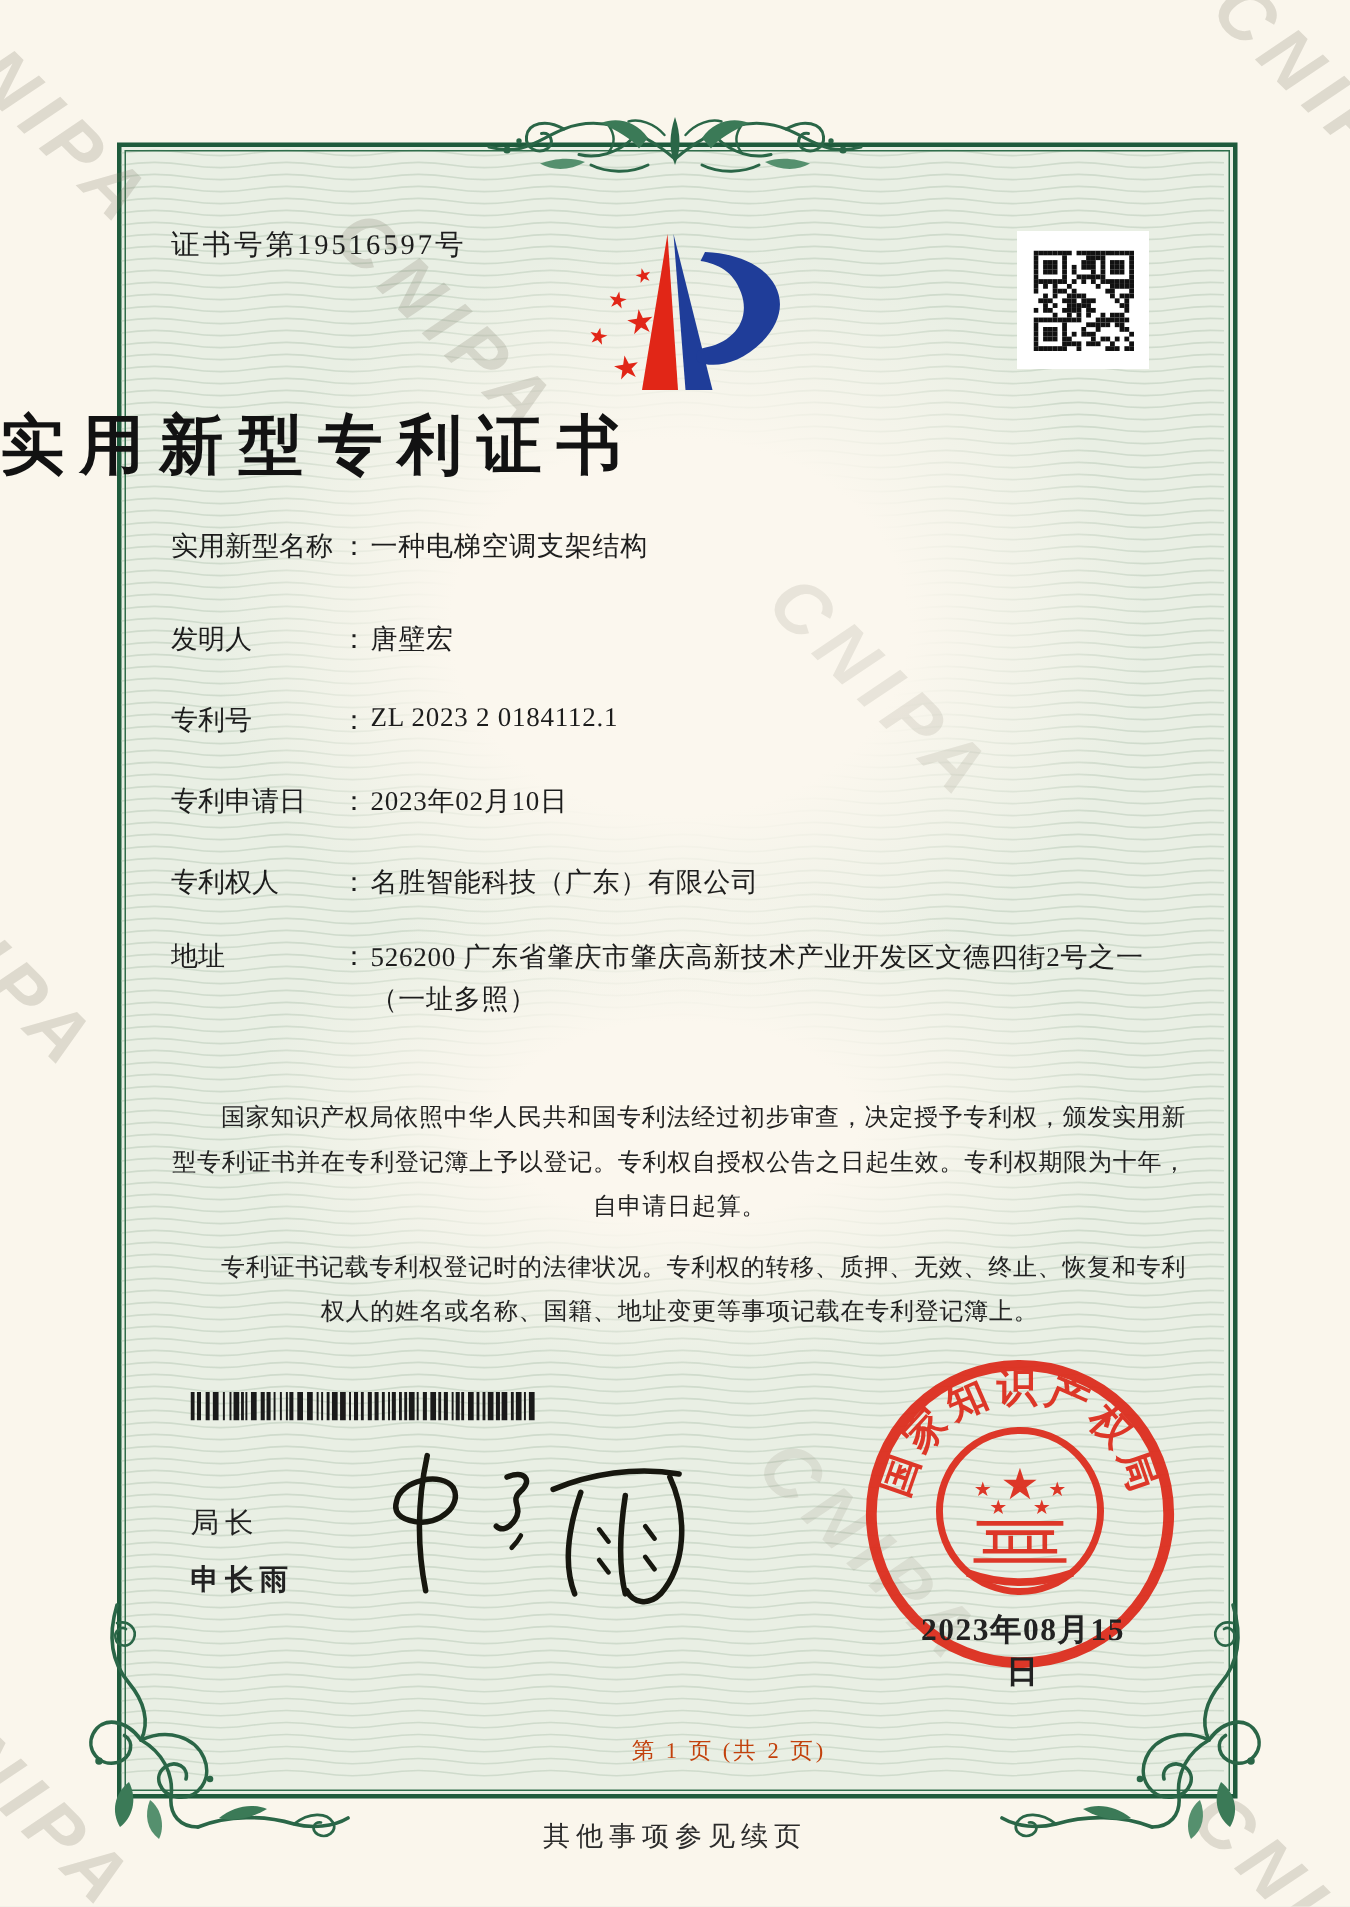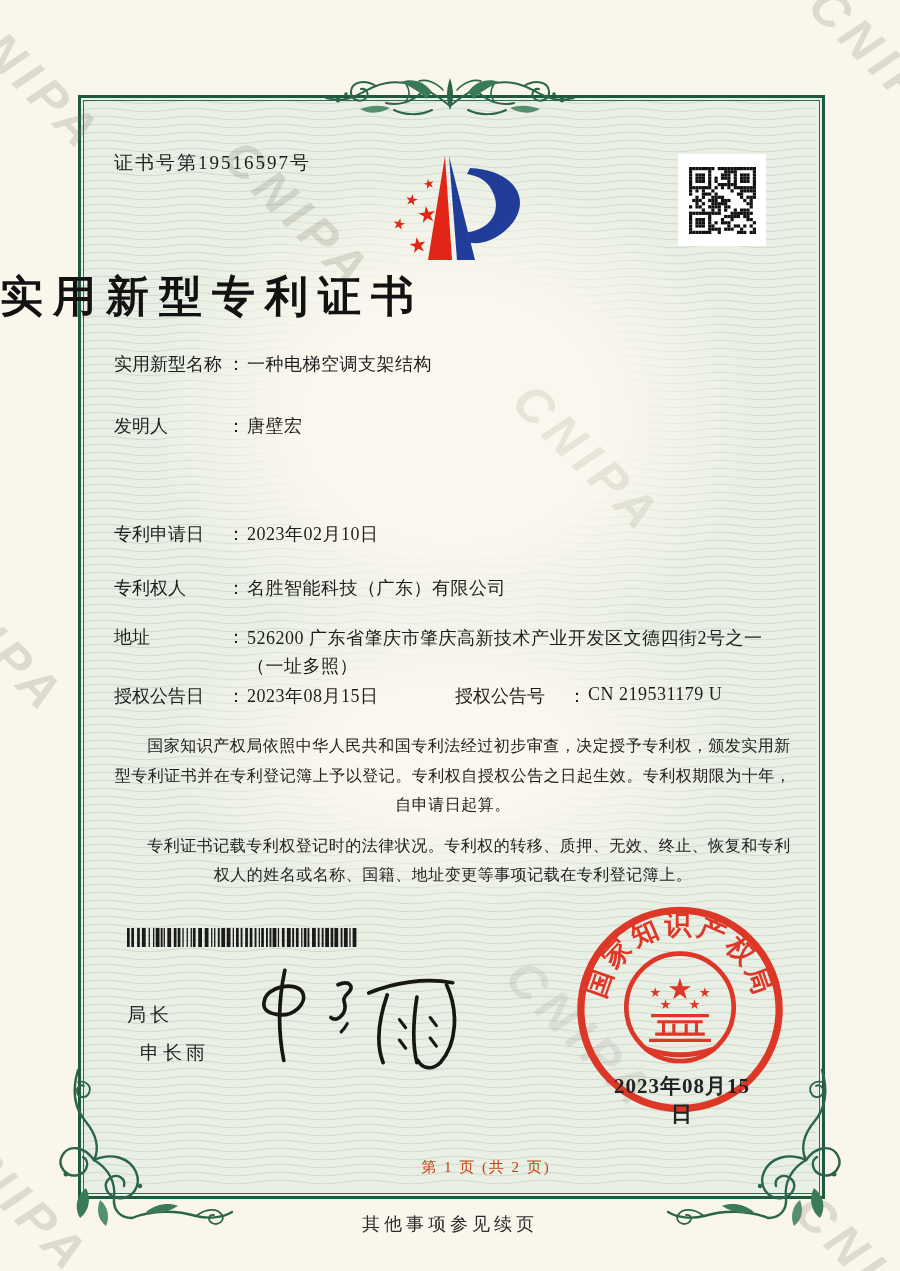--- a/index.html
+++ b/index.html
@@ -51,21 +51,21 @@
     text-align:justify;text-align-last:justify;vertical-align:top;
   }
   .flabel::after{content:"";display:inline-block;width:100%;}
   .fcolon{display:inline-block;width:20px;vertical-align:top;}
   .fvalue{display:inline-block;vertical-align:top;letter-spacing:0.5px;}
   .fvalue-block{width:545px;white-space:normal;line-height:1.55;}
   .grant-no{position:absolute;left:341px;top:0;}
   .paras{position:absolute;left:114px;top:731px;width:678px;}
   .paras p{margin:0 0 11px 0;font-size:16px;line-height:1.85;text-indent:2em;letter-spacing:0.5px;color:#222;text-align:center;}
   .sign-title{left:127px;top:1002px;font-family:"Liberation Sans","DejaVu Sans",sans-serif;font-size:19px;letter-spacing:4px;color:#222;}
-  .sign-name{left:140px;top:1040px;font-family:"Liberation Sans","DejaVu Sans",sans-serif;font-size:19px;letter-spacing:4px;color:#222;}
+  .sign-name{left:127px;top:1040px;font-family:"Liberation Sans","DejaVu Sans",sans-serif;font-size:19px;letter-spacing:4px;color:#222;font-weight:bold;}
   .page-indicator{left:0;top:1158px;width:900px;text-align:center;font-size:15px;letter-spacing:2px;color:#c2410c;padding-left:36px;}
   .footer-note{left:0;top:1212px;width:900px;text-align:center;font-size:18px;letter-spacing:4px;color:#2b2b2b;}
   .seal-date{
     left:607px;top:1072px;width:150px;text-align:center;
     font-size:21px;font-weight:bold;color:#222;letter-spacing:1px;z-index:4;
   }
   .qr-pad{left:678px;top:154px;width:88px;height:92px;background:#ffffff;}
   .qr-pad svg{position:absolute;left:11px;top:13px;}
 </style>
 </head>
@@ -534,34 +534,31 @@
   </div>
 
   <div class="abs title">实用新型专利证书</div>
 
   <div class="frow" style="top:352px">
     <span class="flabel">实用新型名称</span><span class="fcolon">：</span><span class="fvalue">一种电梯空调支架结构</span>
   </div>
   <div class="frow" style="top:414px">
     <span class="flabel">发明人</span><span class="fcolon">：</span><span class="fvalue">唐壁宏</span>
   </div>
+  <div class="frow" style="top:468px">
+    <span class="flabel">专利号</span><span class="fcolon">：</span><span class="fvalue">ZL 2023 2 0184112.1</span>
+  </div>
   <div class="frow" style="top:522px">
     <span class="flabel">专利申请日</span><span class="fcolon">：</span><span class="fvalue">2023年02月10日</span>
   </div>
   <div class="frow" style="top:576px">
     <span class="flabel">专利权人</span><span class="fcolon">：</span><span class="fvalue">名胜智能科技（广东）有限公司</span>
   </div>
   <div class="frow" style="top:625px">
     <span class="flabel">地址</span><span class="fcolon">：</span><span class="fvalue fvalue-block">526200 广东省肇庆市肇庆高新技术产业开发区文德四街2号之一（一址多照）</span>
-  </div>
-  <div class="frow" style="top:684px">
-    <span class="flabel">授权公告日</span><span class="fcolon">：</span><span class="fvalue">2023年08月15日</span>
-    <span class="grant-no">
-      <span class="flabel">授权公告号</span><span class="fcolon">：</span><span class="fvalue">CN 219531179 U</span>
-    </span>
   </div>
 
   <div class="paras">
     <p>国家知识产权局依照中华人民共和国专利法经过初步审查，决定授予专利权，颁发实用新型专利证书并在专利登记簿上予以登记。专利权自授权公告之日起生效。专利权期限为十年，自申请日起算。</p>
     <p>专利证书记载专利权登记时的法律状况。专利权的转移、质押、无效、终止、恢复和专利权人的姓名或名称、国籍、地址变更等事项记载在专利登记簿上。</p>
   </div>
 
   <svg class="abs" id="barcode" style="left:127px;top:928px" width="230" height="19">
       <rect x="0.0" y="0" width="2.7" height="19" fill="#1a1a1a"></rect>
       <rect x="4.3" y="0" width="2.7" height="19" fill="#1a1a1a"></rect>

